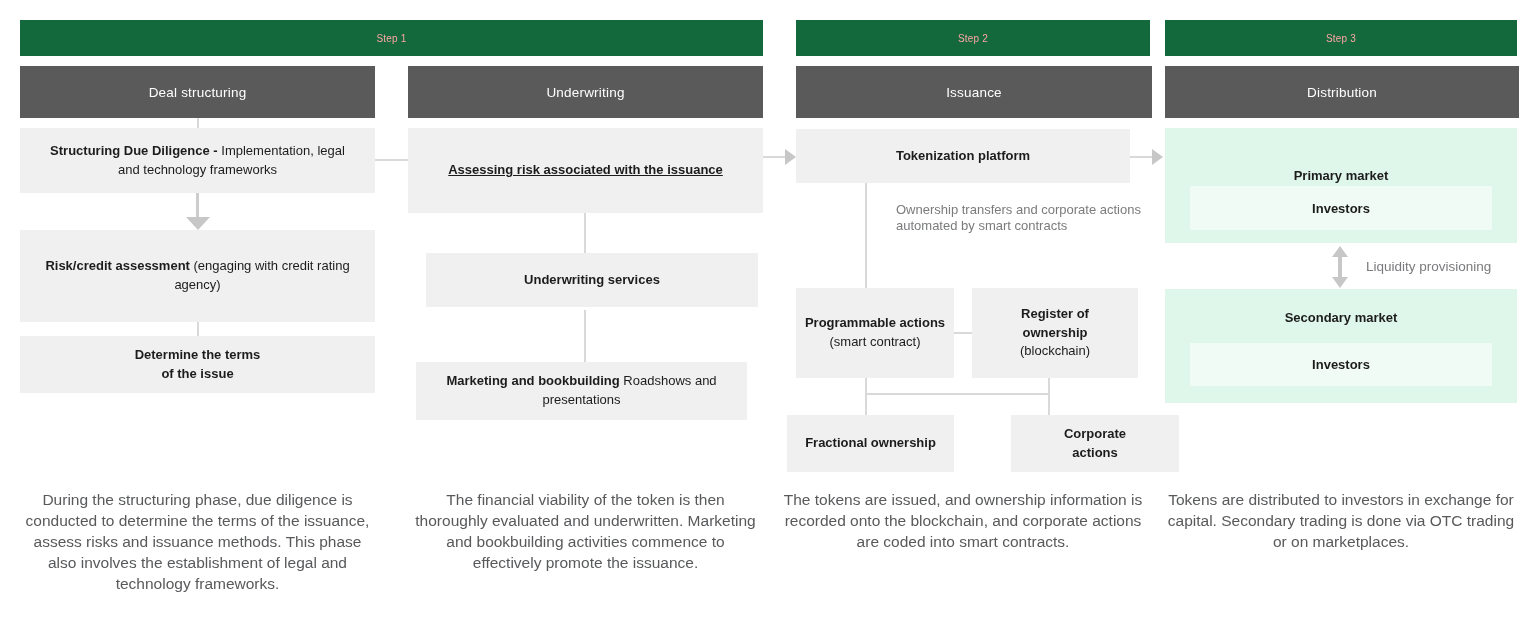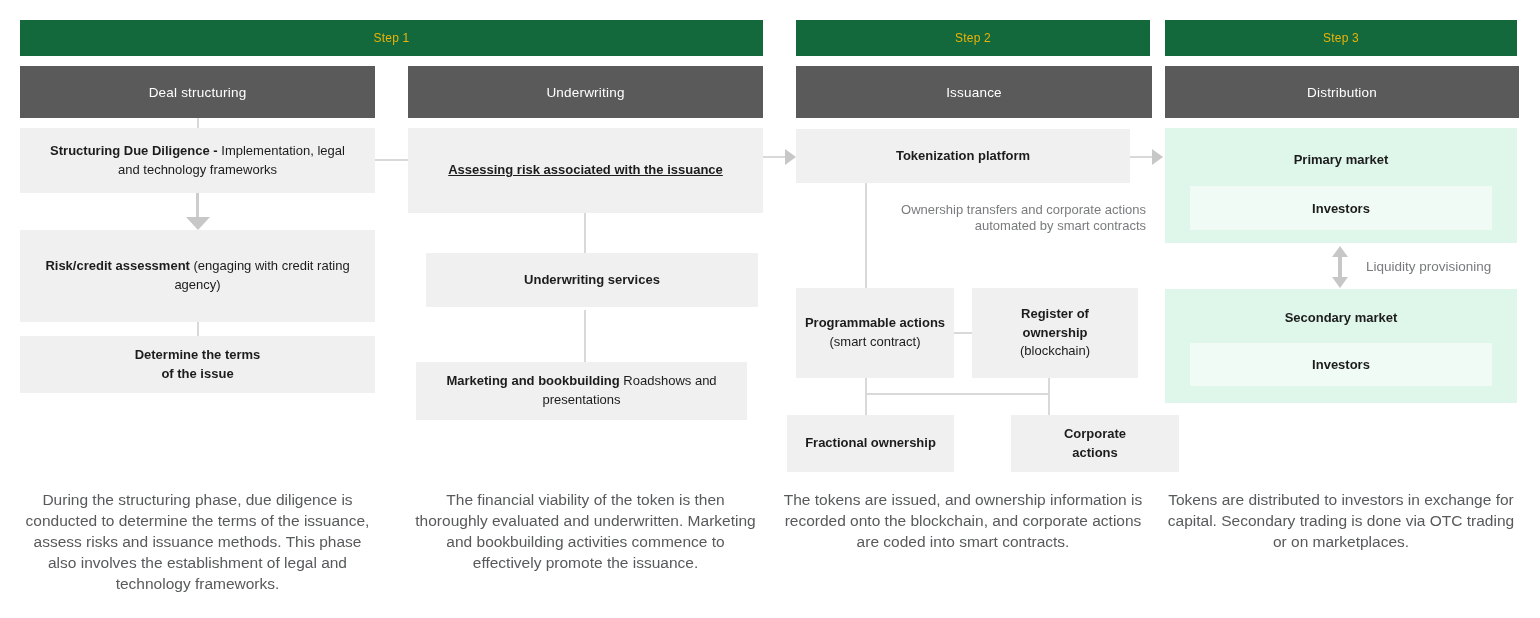--- a/index.html
+++ b/index.html
@@ -1,22 +1,22 @@
 <!DOCTYPE html>
 <html><head>
 <meta charset="utf-8">
 <style>
   html,body{margin:0;padding:0;background:#ffffff;}
   #canvas{
     position:relative;width:1540px;height:618px;background:#ffffff;overflow:hidden;
     font-family:"Liberation Sans","DejaVu Sans",sans-serif;
   }
   .bar-green{
-    position:absolute;height:36px;background:#14693C;color:#eab308;
-    display:flex;align-items:center;justify-content:center;font-size:12px;letter-spacing:.2px;
+    position:absolute;height:36px;background:#14693C;color:#fca5a5;
+    display:flex;align-items:center;justify-content:center;font-size:10px;letter-spacing:.2px;
   }
   .bar-dark{
     position:absolute;height:52px;background:#5A5A5A;color:#ffffff;
     display:flex;align-items:center;justify-content:center;font-size:13.5px;letter-spacing:.2px;
   }
   .gbox{
     position:absolute;background:#F0F0F0;color:#1C1C1C;box-sizing:border-box;
     display:flex;flex-direction:column;align-items:center;justify-content:center;
     text-align:center;font-size:13px;line-height:1.45;padding:12px 18px;
   }
@@ -25,21 +25,21 @@
   .pre{white-space:pre-line;}
   .vline{position:absolute;width:2px;background:#D9D9D9;}
   .hline{position:absolute;height:2px;background:#D9D9D9;}
   .vline-thick{position:absolute;width:3px;background:#CDCDCD;}
   .head-down{position:absolute;width:0;height:0;border-left:12px solid transparent;border-right:12px solid transparent;border-top:13px solid #C7C7C7;}
   .head-right{position:absolute;width:0;height:0;border-top:8px solid transparent;border-bottom:8px solid transparent;border-left:11px solid #C7C7C7;}
   .head-up-sm{position:absolute;width:0;height:0;border-left:8px solid transparent;border-right:8px solid transparent;border-bottom:11px solid #C7C7C7;}
   .head-down-sm{position:absolute;width:0;height:0;border-left:8px solid transparent;border-right:8px solid transparent;border-top:11px solid #C7C7C7;}
   .vbar{position:absolute;width:4px;background:#C7C7C7;}
   .mint{position:absolute;background:#DFF6EA;box-sizing:border-box;}
-  .mint-label{margin-top:24px;text-align:center;font-weight:700;font-size:13px;color:#1C1C1C;}
+  .mint-label{margin-top:40px;text-align:center;font-weight:700;font-size:13px;color:#1C1C1C;}
   .mint-inner{
     position:absolute;background:#F1FBF5;display:flex;align-items:center;justify-content:center;
     font-weight:700;font-size:13px;color:#1C1C1C;
   }
   .note{position:absolute;font-size:13px;line-height:16px;color:#7A7B7D;text-align:left;}
   .side-label{position:absolute;font-size:13.5px;color:#7A7B7D;}
   .desc{position:absolute;top:489px;text-align:center;font-size:15.5px;line-height:21px;color:#58595B;}
 </style>
 </head>
 <body>
@@ -111,21 +111,21 @@
   <div class="head-right" style="left:785px;top:149px;"></div>
 
   <div class="gbox" style="left:796px;top:129px;width:334px;height:54px;">
     <span class="b">Tokenization platform</span>
   </div>
 
   <div class="hline" style="left:1130px;top:156px;width:23px;"></div>
   <div class="head-right" style="left:1152px;top:149px;"></div>
 
   <div class="vline" style="left:865px;top:183px;height:105px;"></div>
-  <div class="note" style="left:896px;top:202px;width:250px;text-align:right;">Ownership transfers and corporate actions automated by smart contracts</div>
+  <div class="note" style="left:896px;top:202px;width:250px;">Ownership transfers and corporate actions automated by smart contracts</div>
 
   <div class="gbox" style="left:796px;top:288px;width:158px;height:90px;padding:4px 0;">
     <span class="b pre">Programmable actions</span>
     <span>(smart contract)</span>
   </div>
 
   <div class="hline" style="left:954px;top:332px;width:18px;"></div>
 
   <div class="gbox" style="left:972px;top:288px;width:166px;height:90px;padding:4px 8px;">
     <span class="b pre">Register of

